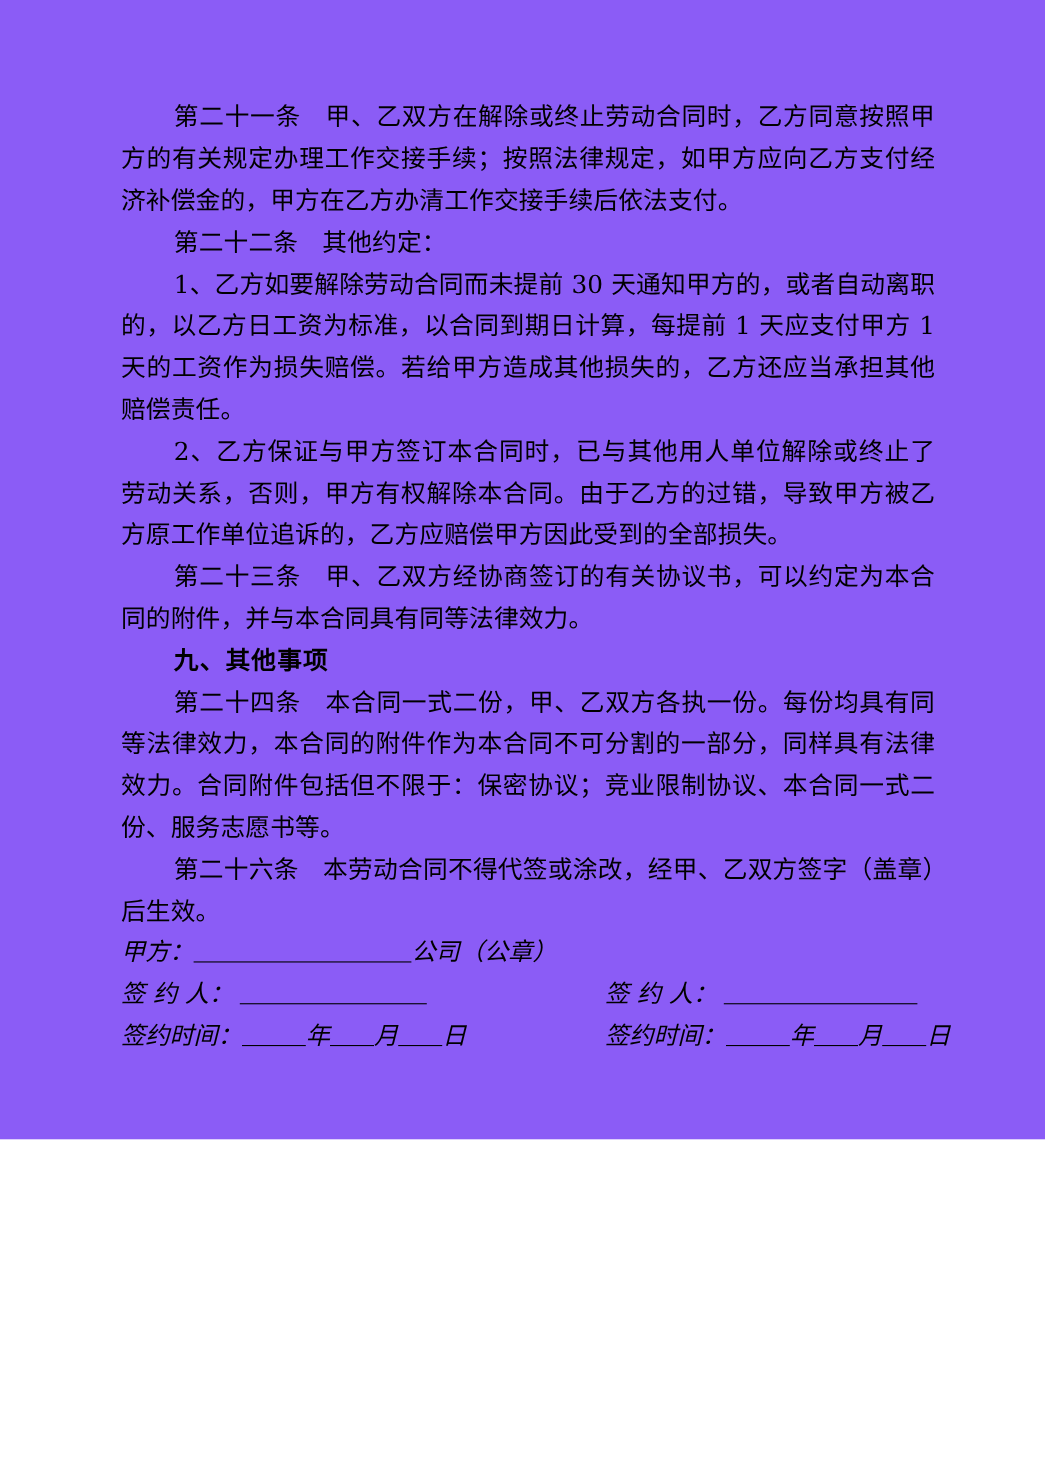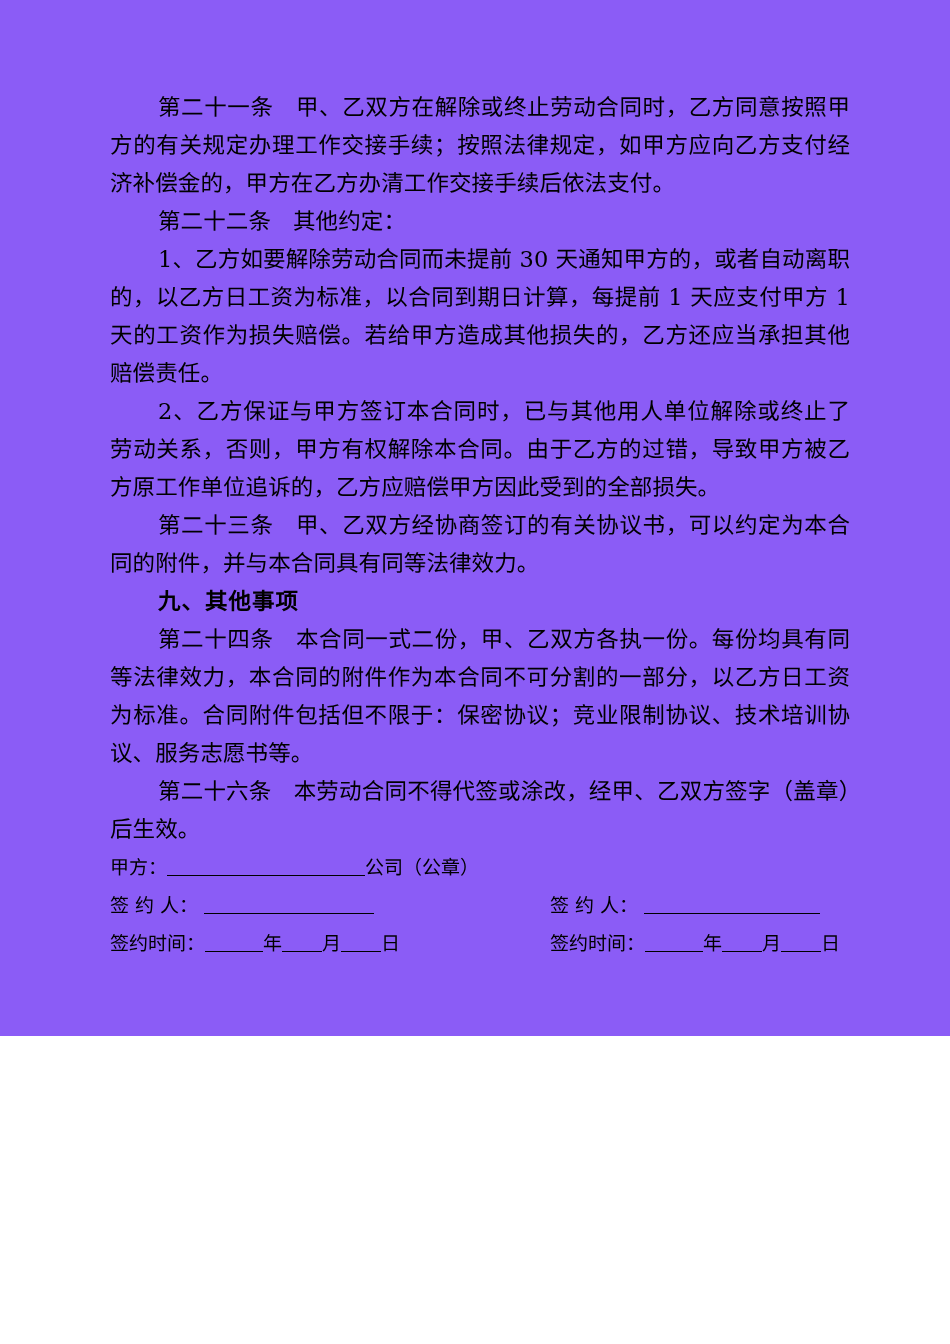--- a/index.html
+++ b/index.html
@@ -51,22 +51,23 @@
     display: inline-block;
     width: 22px;
   }
 
   
   .sig-block {
     position: absolute;
     left: 110px;
     top: 848px;
     width: 740px;
-    font-size: 19px;
+    font-size: 22px;
     line-height: 38px;
+    font-style: italic;
   }
 
   .sig-row {
     display: flex;
     flex-direction: row;
     align-items: baseline;
     white-space: nowrap;
   }
 
   .sig-col-left {
@@ -125,21 +126,21 @@
 
     <p class="para"><span>1、乙方如要解除劳动合同而未提前 30 天通知甲方的，或者自动离职的，以乙方日工资为标准，以合同到期日计算，每提前 1 天应支付甲方 1 天的工资作为损失赔偿。若给甲方造成其他损失的，乙方还应当承担其他赔偿责任。</span></p>
 
     <p class="para"><span>2、乙方保证与甲方签订本合同时，已与其他用人单位解除或终止了劳动关系，否则，甲方有权解除本合同。由于乙方的过错，导致甲方被乙方原工作单位追诉的，乙方应赔偿甲方因此受到的全部损失。</span></p>
 
     <p class="para"><span>第二十三条</span><span class="gap"></span><span>甲、乙双方经协商签订的有关协议书，可以约定为本合同的附件，并与本合同具有同等法律效力。</span></p>
 
     <p class="para heading"><span>九、其他事项</span></p>
 
 
-    <p class="para"><span>第二十四条</span><span class="gap"></span><span>本合同一式二份，甲、乙双方各执一份。每份均具有同等法律效力，本合同的附件作为本合同不可分割的一部分，以乙方日工资为标准。合同附件包括但不限于：保密协议；竞业限制协议、技术培训协议、服务志愿书等。</span></p>
+    <p class="para"><span>第二十四条</span><span class="gap"></span><span>本合同一式二份，甲、乙双方各执一份。每份均具有同等法律效力，本合同的附件作为本合同不可分割的一部分，同样具有法律效力。合同附件包括但不限于：保密协议；竞业限制协议、本合同一式二份、服务志愿书等。</span></p>
 
     <p class="para"><span>第二十六条</span><span class="gap"></span><span>本劳动合同不得代签或涂改，经甲、乙双方签字（盖章）后生效。</span></p>
 
   </div>
 
   <div class="sig-block">
 
     <div class="sig-row">
       <div class="sig-col-left"><span class="lbl">甲方：</span><span class="ul ul-a"></span><span>公司（公章）</span></div>
     </div>

